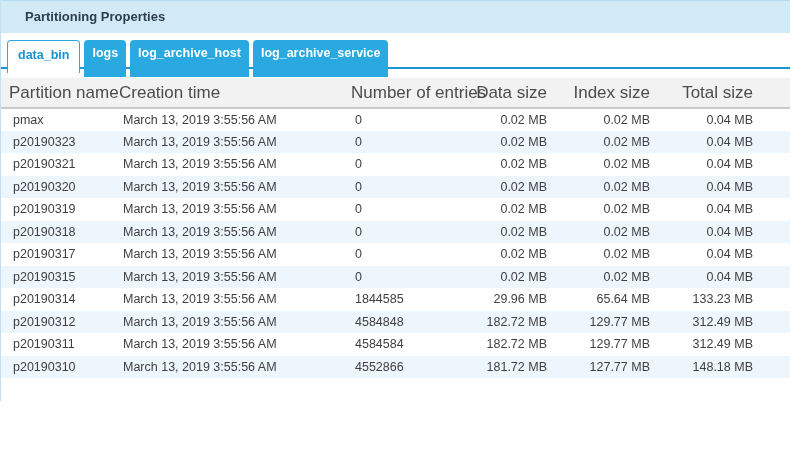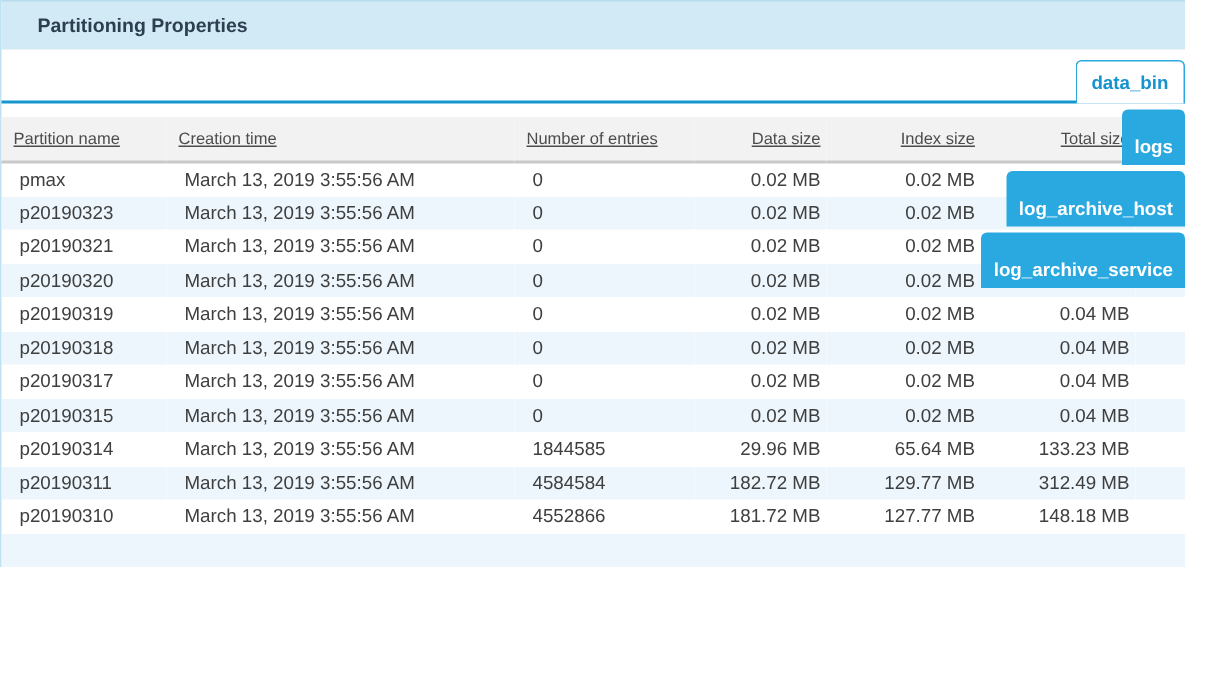--- a/index.html
+++ b/index.html
@@ -20,47 +20,47 @@
     font-family:"Liberation Sans", sans-serif;}
   .panel{width:790px;border-left:1px solid var(--panel-border);}
   .titlebar{
     height:33px;line-height:32px;background:var(--titlebar-bg);
     border-top:1px solid #b7dcee;
     color:var(--titlebar-text);font-size:13px;font-weight:bold;
     padding-left:24px;
   }
   .tabbar{
     margin-top:7px;height:29px;position:relative;
-    display:flex;align-items:flex-end;gap:4px;padding-left:6px;flex-direction:column;
+    display:flex;align-items:flex-start;gap:4px;padding-left:6px;
   }
   .tabbar::after{
     content:"";position:absolute;left:0;right:0;bottom:0;height:2px;
     background:var(--underline);z-index:0;
   }
   .tab{
     font-size:12.5px;font-weight:600;border-radius:4px 4px 0 0;
     white-space:nowrap;cursor:pointer;z-index:1;
   }
   .tab.inactive{
     background:var(--tab-blue);color:#ffffff;
-    height:37px;line-height:27px;padding:12px 8px;
+    height:37px;line-height:27px;padding:0 8px;
   }
   .tab.active{
     background:#ffffff;color:var(--active-tab-text);font-weight:bold;
     border:1px solid var(--tab-blue);border-bottom:none;
     height:33px;line-height:28px;padding:0 10px;z-index:2;
   }
   table.grid{
     width:100%;margin-top:9px;border-collapse:collapse;table-layout:fixed;
   }
   table.grid th{
     background:var(--header-bg);height:30px;
     border-bottom:2px solid var(--header-border);
-    font-weight:normal;font-size:11px;color:var(--header-text);
-    text-align:left;padding:0 0 0 8px;white-space:nowrap;text-decoration:underline;
+    font-weight:normal;font-size:17px;color:var(--header-text);
+    text-align:left;padding:0 0 0 8px;white-space:nowrap;
   }
   table.grid td{
     height:22.5px;font-size:12.5px;color:var(--cell-text);
     padding:0 0 0 12px;white-space:nowrap;overflow:hidden;
   }
   table.grid th.num,table.grid td.num{
     text-align:right;padding-left:0;padding-right:4px;
   }
   table.grid tbody tr:nth-child(even){background:var(--stripe);}
 </style>
@@ -174,20 +174,29 @@
         <tr>
           <td>p20190314</td>
           <td>March 13, 2019 3:55:56 AM</td>
           <td>1844585</td>
           <td class="num">29.96 MB</td>
           <td class="num">65.64 MB</td>
           <td class="num">133.23 MB</td>
           <td></td>
         </tr>
         <tr>
+          <td>p20190312</td>
+          <td>March 13, 2019 3:55:56 AM</td>
+          <td>4584848</td>
+          <td class="num">182.72 MB</td>
+          <td class="num">129.77 MB</td>
+          <td class="num">312.49 MB</td>
+          <td></td>
+        </tr>
+        <tr>
           <td>p20190311</td>
           <td>March 13, 2019 3:55:56 AM</td>
           <td>4584584</td>
           <td class="num">182.72 MB</td>
           <td class="num">129.77 MB</td>
           <td class="num">312.49 MB</td>
           <td></td>
         </tr>
         <tr>
           <td>p20190310</td>

